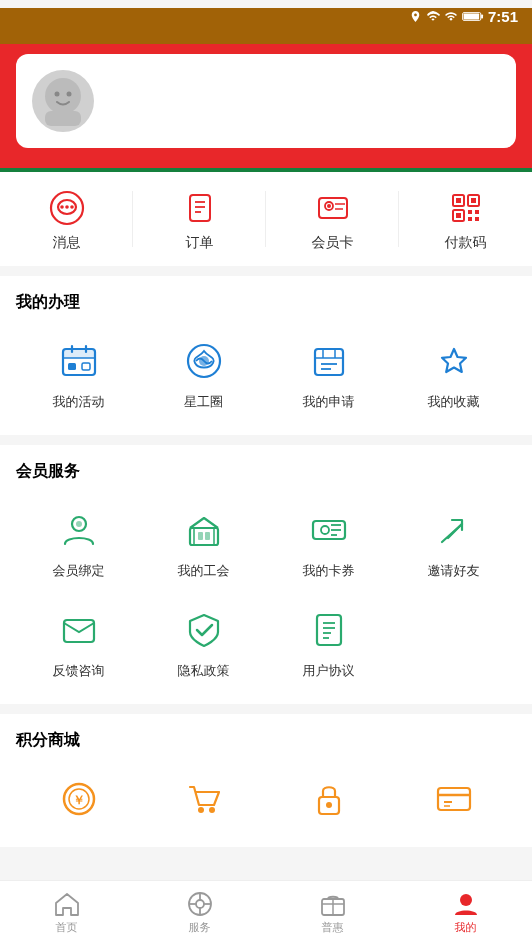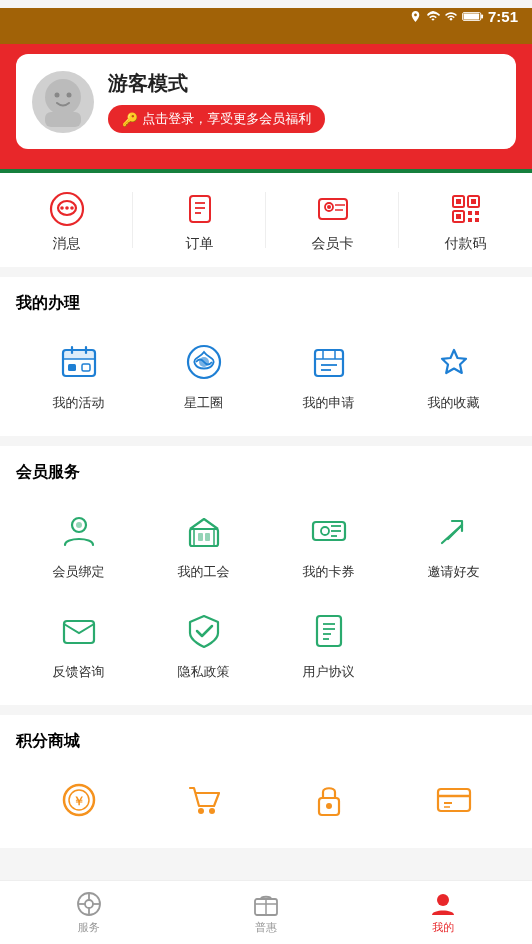--- a/index.html
+++ b/index.html
@@ -229,27 +229,20 @@
     <div class="avatar">
 
       <svg width="50" height="50" viewBox="0 0 50 50">
         <circle cx="25" cy="20" r="18" fill="#bbb"></circle>
         <circle cx="19" cy="18" r="2.5" fill="#888"></circle>
         <circle cx="31" cy="18" r="2.5" fill="#888"></circle>
         <path d="M19 26 Q25 31 31 26" stroke="#888" stroke-width="2" fill="none" stroke-linecap="round"></path>
         <rect x="7" y="35" width="36" height="15" rx="6" fill="#bbb"></rect>
       </svg>
     </div>
-    <div class="profile-info">
-      <span class="profile-name">游客模式</span>
-      <div class="login-btn">
-        <span>🔑</span>
-        <span>点击登录，享受更多会员福利</span>
-      </div>
-    </div>
   </div>
 </div>
 
 <div class="quick-menu">
 
   <div class="quick-item">
     <svg width="36" height="36" viewBox="0 0 36 36">
       <circle cx="18" cy="18" r="16" fill="none" stroke="#e8272a" stroke-width="2.2"></circle>
       <ellipse cx="18" cy="17" rx="9" ry="7" fill="none" stroke="#e8272a" stroke-width="2.2"></ellipse>
       <circle cx="13" cy="17" r="1.8" fill="#e8272a"></circle>
@@ -485,20 +478,26 @@
         </svg>
       </div>
     </div>
   </div>
 </div>
 
 <div class="spacer-bottom"></div>
 
 <div class="bottom-nav">
 
+  <div class="nav-item">
+    <svg width="26" height="26" viewBox="0 0 26 26">
+      <path d="M13 3 L24 12 L24 24 L17 24 L17 17 L9 17 L9 24 L2 24 L2 12 Z" fill="none" stroke="#999" stroke-width="1.8" stroke-linejoin="round"></path>
+    </svg>
+    <span class="nav-label">首页</span>
+  </div>
 
   <div class="nav-item">
     <svg width="26" height="26" viewBox="0 0 26 26">
       <circle cx="13" cy="13" r="11" fill="none" stroke="#999" stroke-width="1.8"></circle>
       <circle cx="13" cy="13" r="4" fill="none" stroke="#999" stroke-width="1.8"></circle>
       <line x1="13" y1="2" x2="13" y2="9" stroke="#999" stroke-width="1.8"></line>
       <line x1="13" y1="17" x2="13" y2="24" stroke="#999" stroke-width="1.8"></line>
       <line x1="2" y1="13" x2="9" y2="13" stroke="#999" stroke-width="1.8"></line>
       <line x1="17" y1="13" x2="24" y2="13" stroke="#999" stroke-width="1.8"></line>
     </svg>

